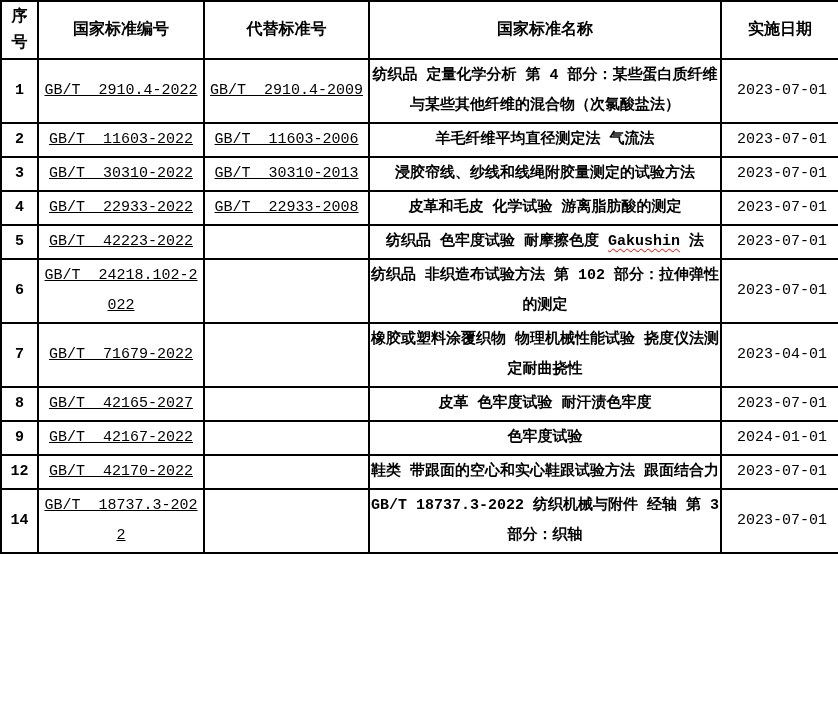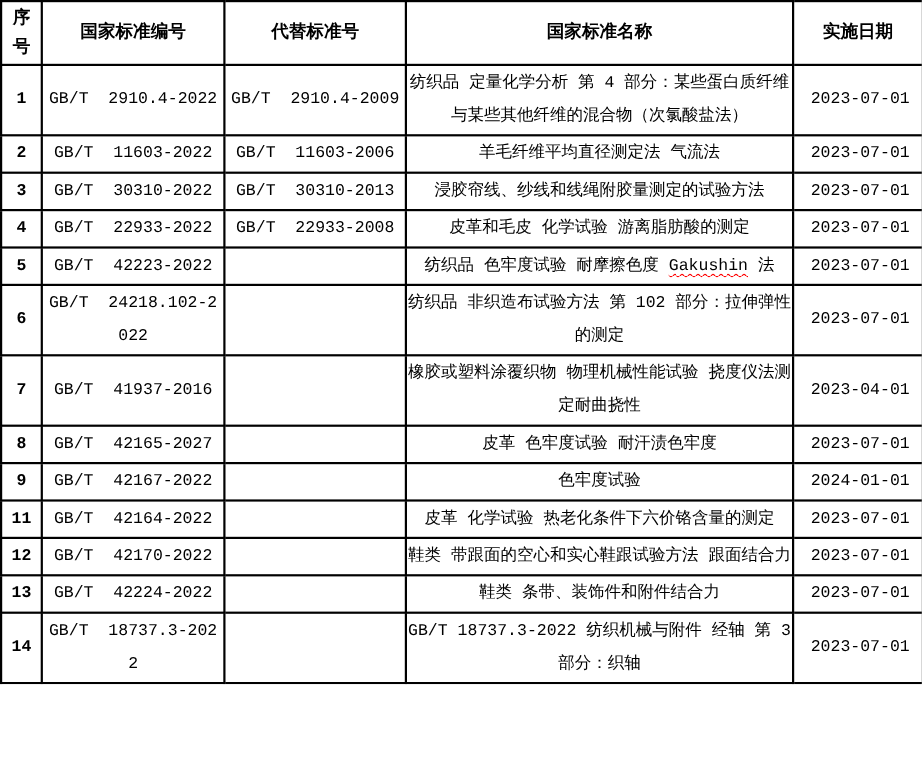--- a/index.html
+++ b/index.html
@@ -33,23 +33,25 @@
     padding: 2px 4px;
   }
   td.col-no {
     padding: 1px 2px;
     font-weight: 600;
   }
   td.col-code {
     white-space: pre-wrap;
     word-break: break-all;
     padding: 1px 3px;
+    text-decoration: underline;
   }
   td.col-name {
     padding: 1px 0;
+    font-weight: bold;
   }
   td.col-date {
     padding: 1px 15px;
     white-space: nowrap;
   }
   .wavy {
     text-decoration-line: underline;
     text-decoration-style: wavy;
     text-decoration-thickness: 1px;
     text-underline-offset: 3px;
@@ -113,58 +115,44 @@
       </tr>
       <tr>
         <td class="col-no">6</td>
         <td class="col-code">GB/T  24218.102-2022</td>
         <td class="col-code"></td>
         <td class="col-name">纺织品 非织造布试验方法 第 102 部分：拉伸弹性的测定</td>
         <td class="col-date">2023-07-01</td>
       </tr>
       <tr>
         <td class="col-no">7</td>
-        <td class="col-code">GB/T  41937-2016</td>
+        <td class="col-code">GB/T  71679-2022</td>
         <td class="col-code"></td>
         <td class="col-name">橡胶或塑料涂覆织物 物理机械性能试验 挠度仪法测定耐曲挠性</td>
         <td class="col-date">2023-04-01</td>
       </tr>
       <tr>
         <td class="col-no">8</td>
         <td class="col-code">GB/T  42165-2027</td>
         <td class="col-code"></td>
         <td class="col-name">皮革 色牢度试验 耐汗渍色牢度</td>
         <td class="col-date">2023-07-01</td>
       </tr>
       <tr>
         <td class="col-no">9</td>
         <td class="col-code">GB/T  42167-2022</td>
         <td class="col-code"></td>
         <td class="col-name">色牢度试验</td>
         <td class="col-date">2024-01-01</td>
       </tr>
       <tr>
-        <td class="col-no">11</td>
-        <td class="col-code">GB/T  42164-2022</td>
-        <td class="col-code"></td>
-        <td class="col-name">皮革 化学试验 热老化条件下六价铬含量的测定</td>
-        <td class="col-date">2023-07-01</td>
-      </tr>
-      <tr>
         <td class="col-no">12</td>
         <td class="col-code">GB/T  42170-2022</td>
         <td class="col-code"></td>
         <td class="col-name">鞋类 带跟面的空心和实心鞋跟试验方法 跟面结合力</td>
-        <td class="col-date">2023-07-01</td>
-      </tr>
-      <tr>
-        <td class="col-no">13</td>
-        <td class="col-code">GB/T  42224-2022</td>
-        <td class="col-code"></td>
-        <td class="col-name">鞋类 条带、装饰件和附件结合力</td>
         <td class="col-date">2023-07-01</td>
       </tr>
       <tr>
         <td class="col-no">14</td>
         <td class="col-code">GB/T  18737.3-2022</td>
         <td class="col-code"></td>
         <td class="col-name">GB/T 18737.3-2022 纺织机械与附件 经轴 第 3 部分：织轴</td>
         <td class="col-date">2023-07-01</td>
       </tr>
     </tbody>

